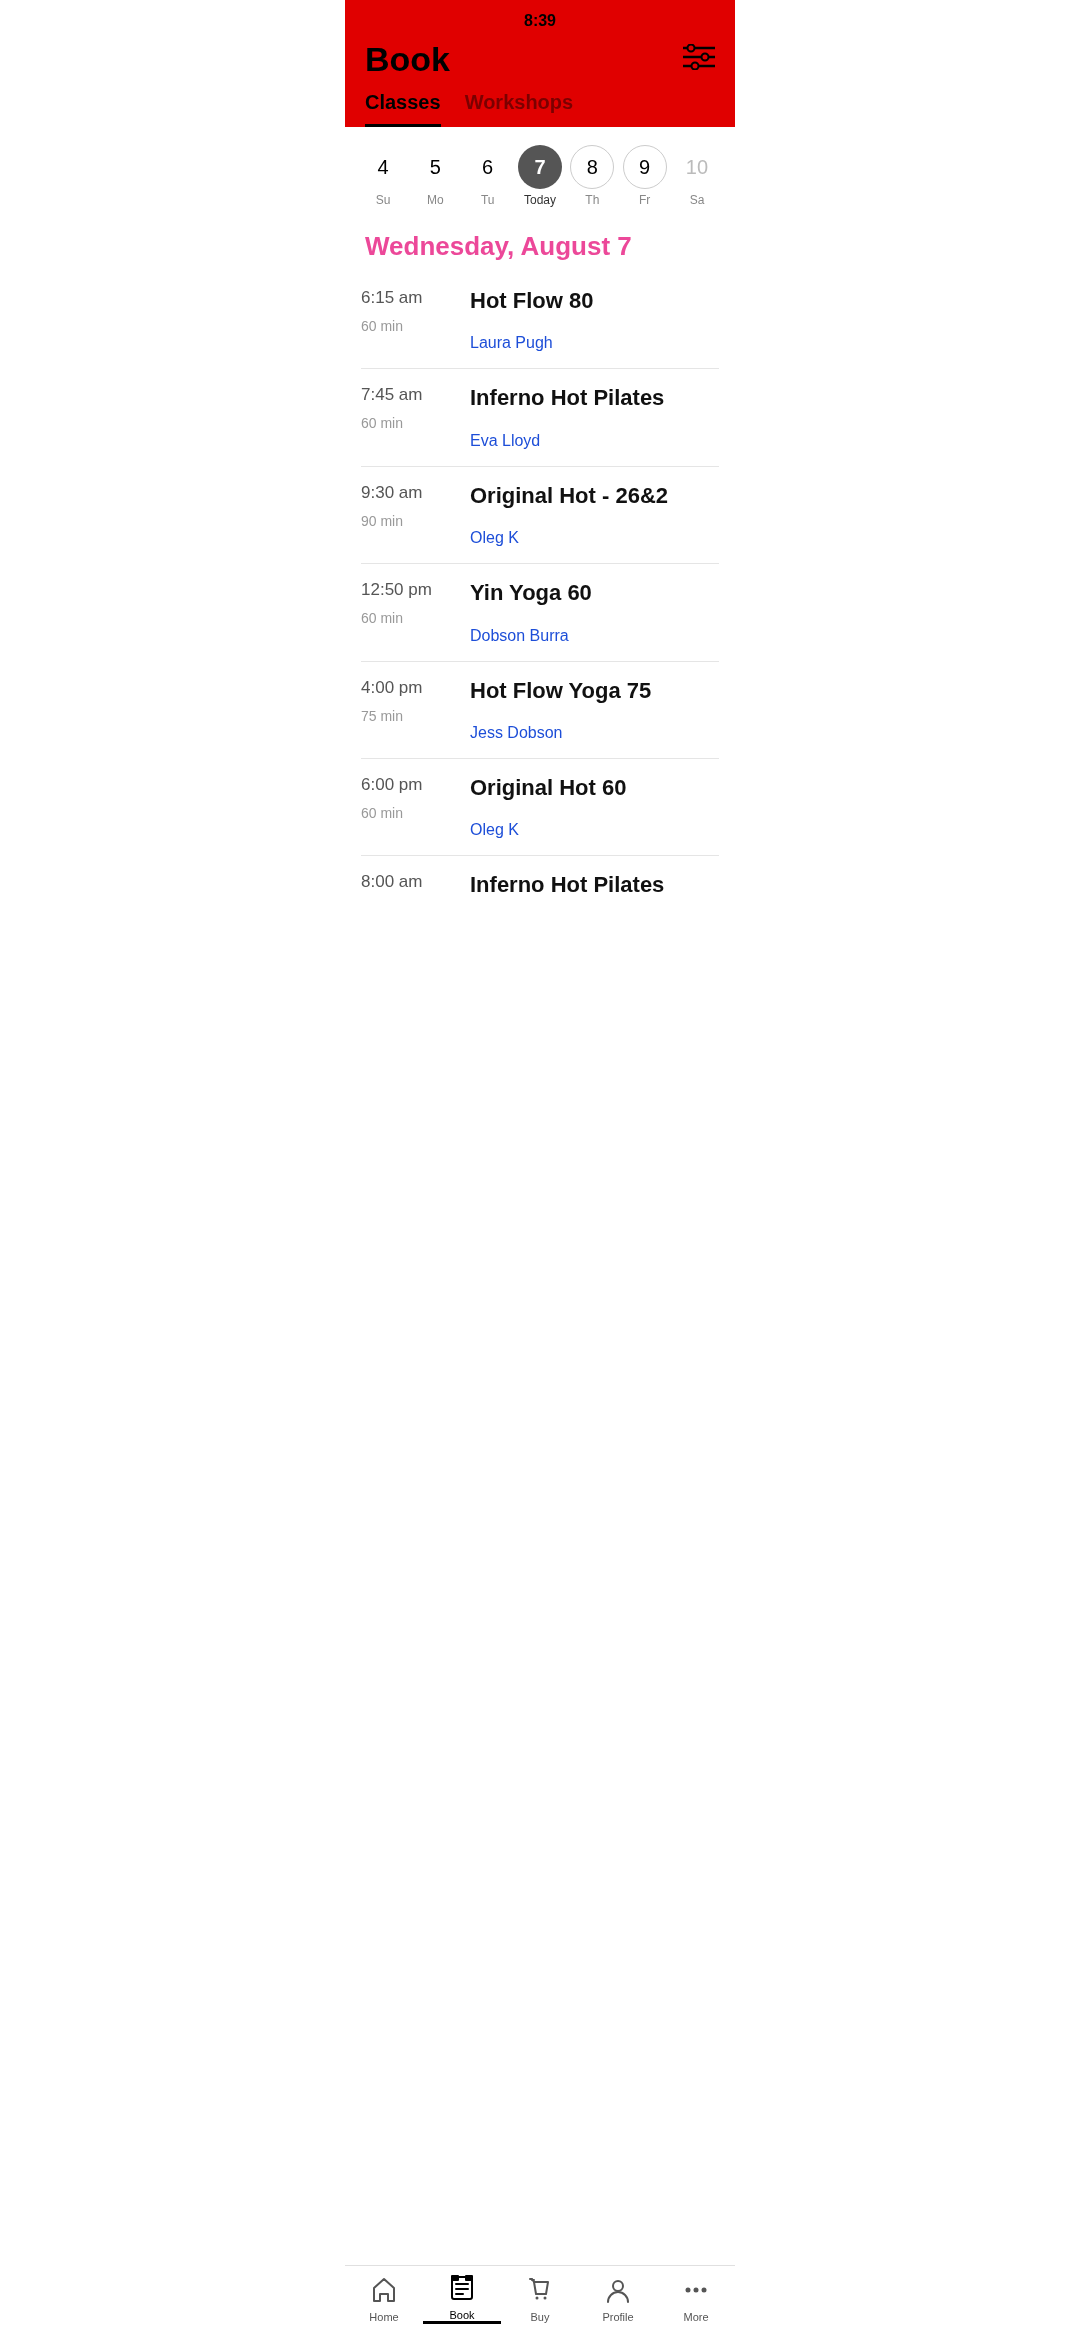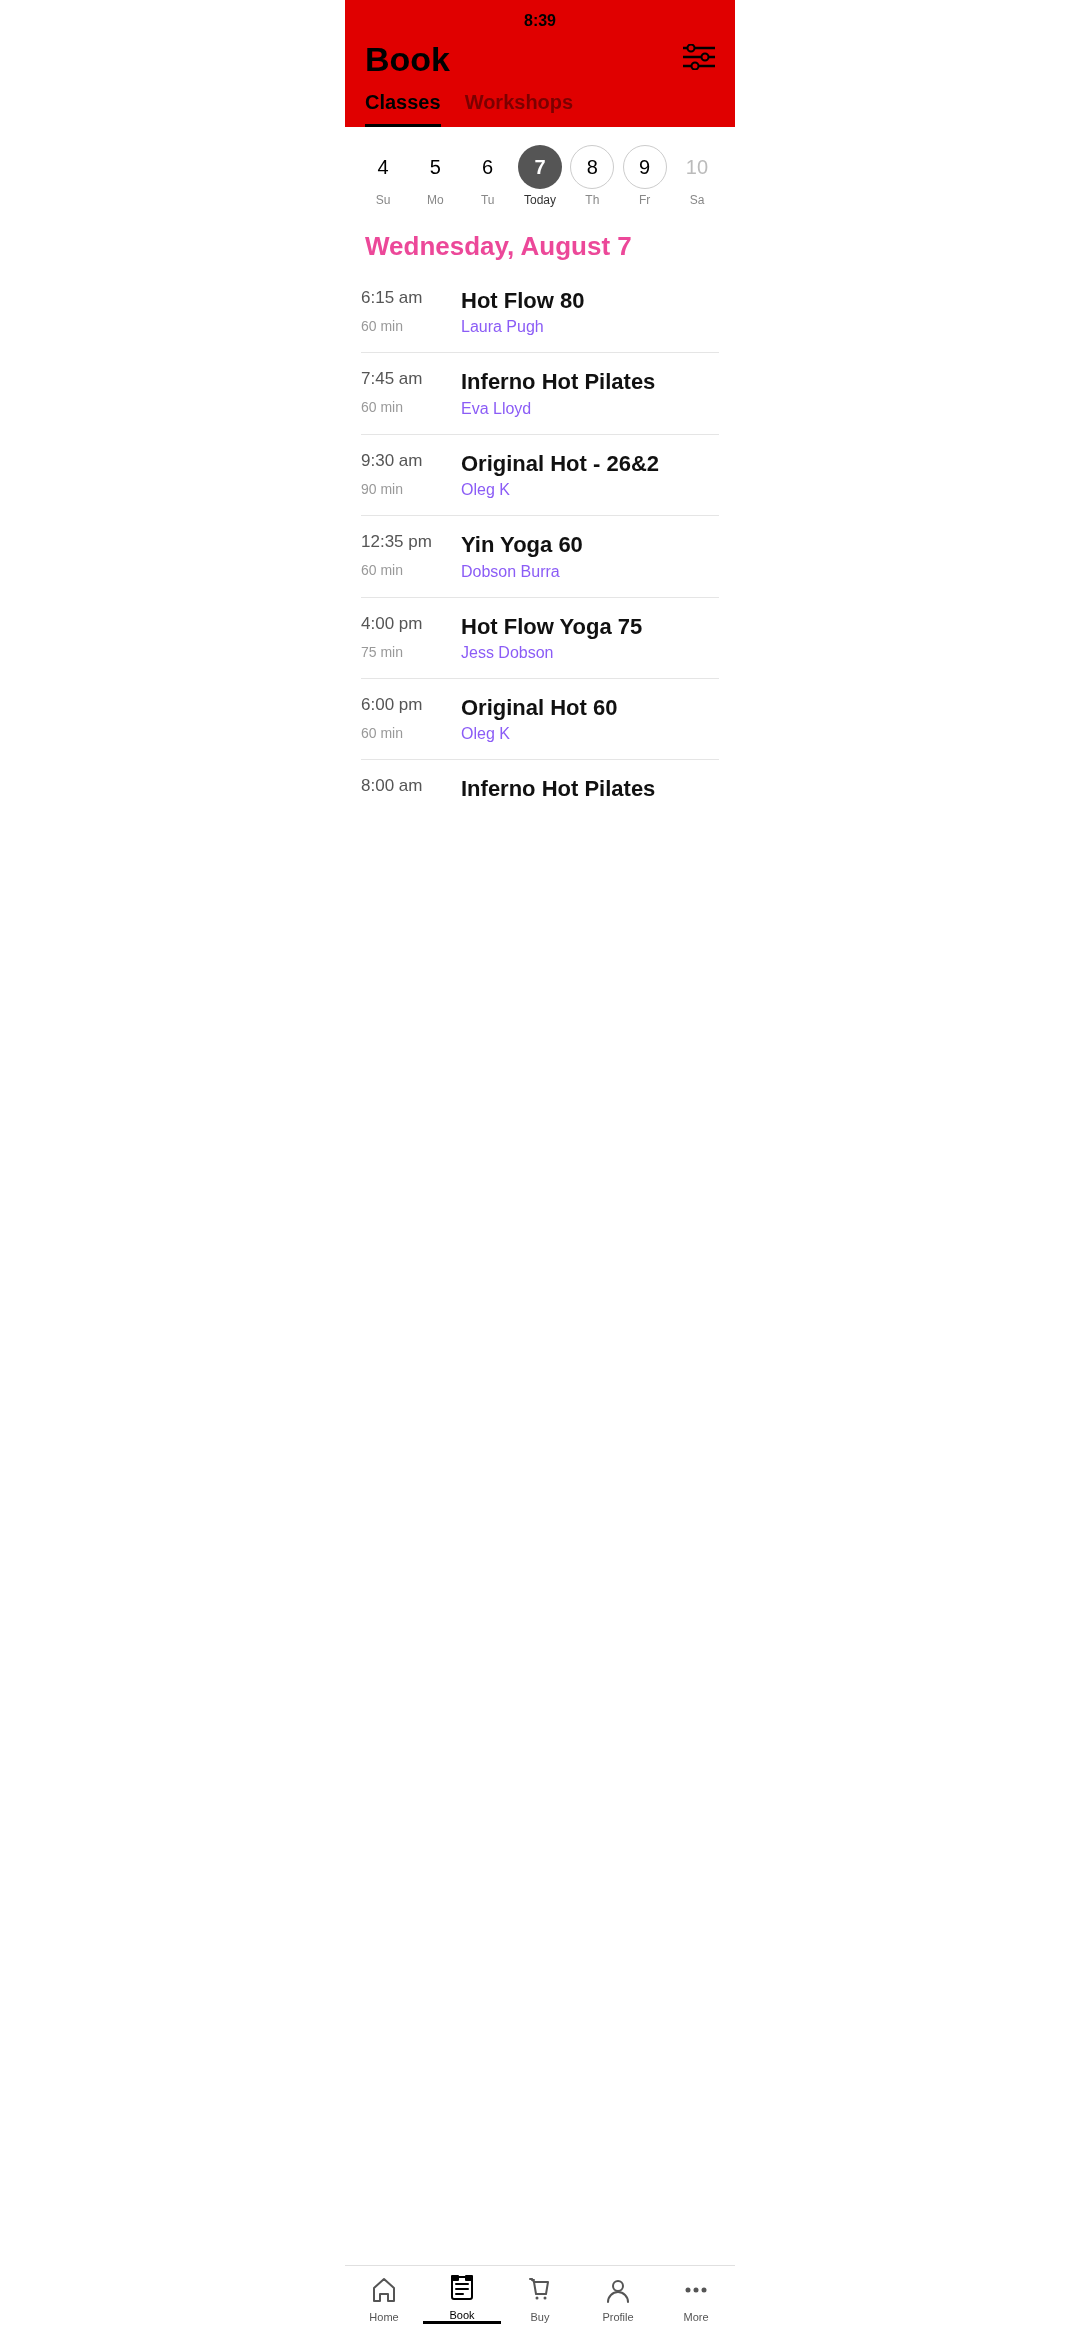--- a/index.html
+++ b/index.html
@@ -120,20 +120,21 @@
     
     .class-list {
       padding: 0 16px;
     }
     .class-item {
       display: flex;
       align-items: flex-start;
       padding: 16px 0;
       border-bottom: 1px solid #e5e5e5;
       cursor: pointer;
+      gap: 9px;
     }
     .class-time-block {
       width: 100px;
       flex-shrink: 0;
     }
     .class-time {
       font-size: 17px;
       color: #555;
       font-weight: 400;
     }
@@ -146,22 +147,22 @@
       flex: 1;
     }
     .class-name {
       font-size: 22px;
       font-weight: 600;
       color: #111;
       line-height: 1.2;
     }
     .class-instructor {
       font-size: 16px;
-      color: #8b5cf6;
-      margin-top: 4px;
+      color: #1d4ed8;
+      margin-top: 20px;
     }
 
     
     .bottom-nav {
       position: fixed;
       bottom: 0;
       left: 50%;
       transform: translateX(-50%);
       width: 390px;
       background: #fff;
@@ -292,21 +293,21 @@
       <div class="class-duration">90 min</div>
     </div>
     <div class="class-info">
       <div class="class-name">Original Hot - 26&amp;2</div>
       <div class="class-instructor">Oleg K</div>
     </div>
   </div>
 
   <div class="class-item">
     <div class="class-time-block">
-      <div class="class-time">12:35 pm</div>
+      <div class="class-time">12:50 pm</div>
       <div class="class-duration">60 min</div>
     </div>
     <div class="class-info">
       <div class="class-name">Yin Yoga 60</div>
       <div class="class-instructor">Dobson Burra</div>
     </div>
   </div>
 
   <div class="class-item">
     <div class="class-time-block">

